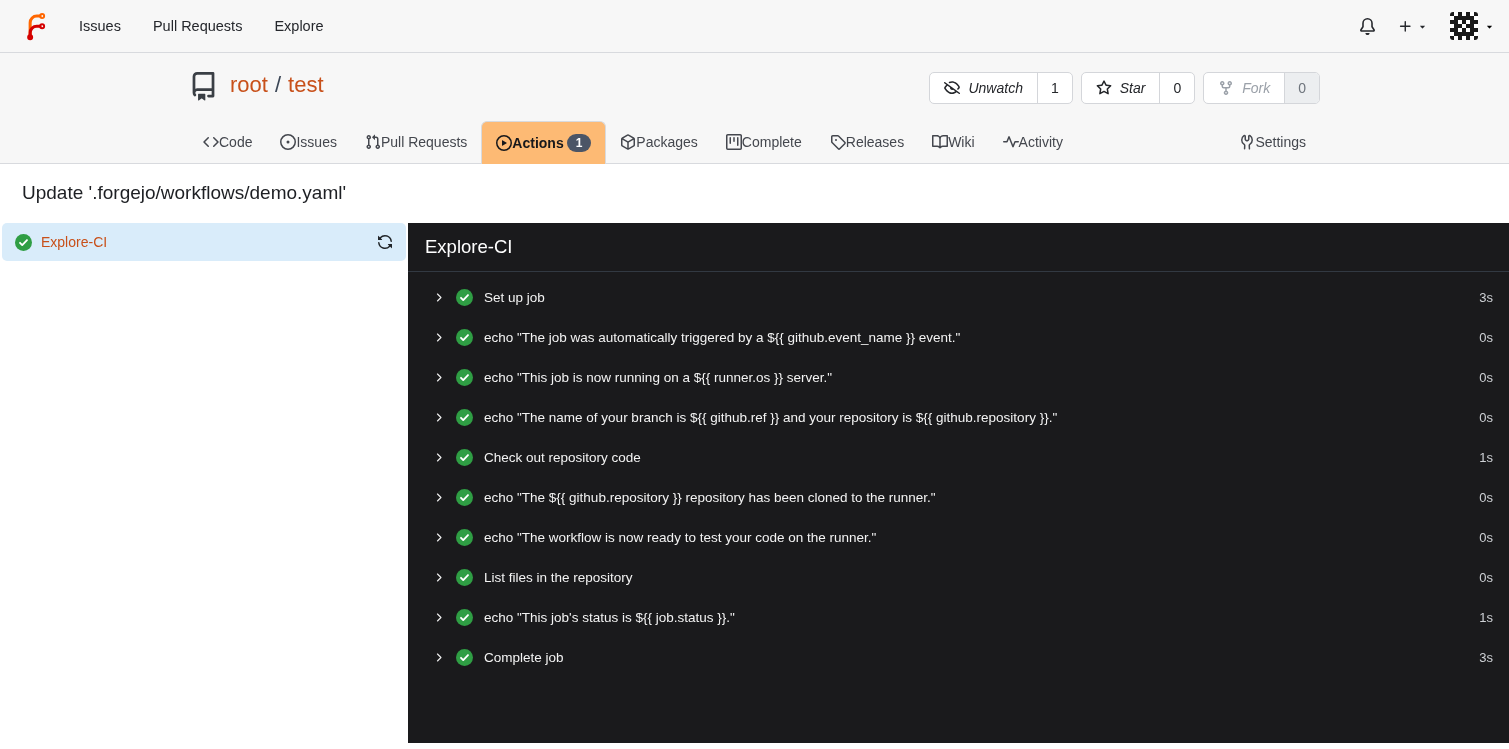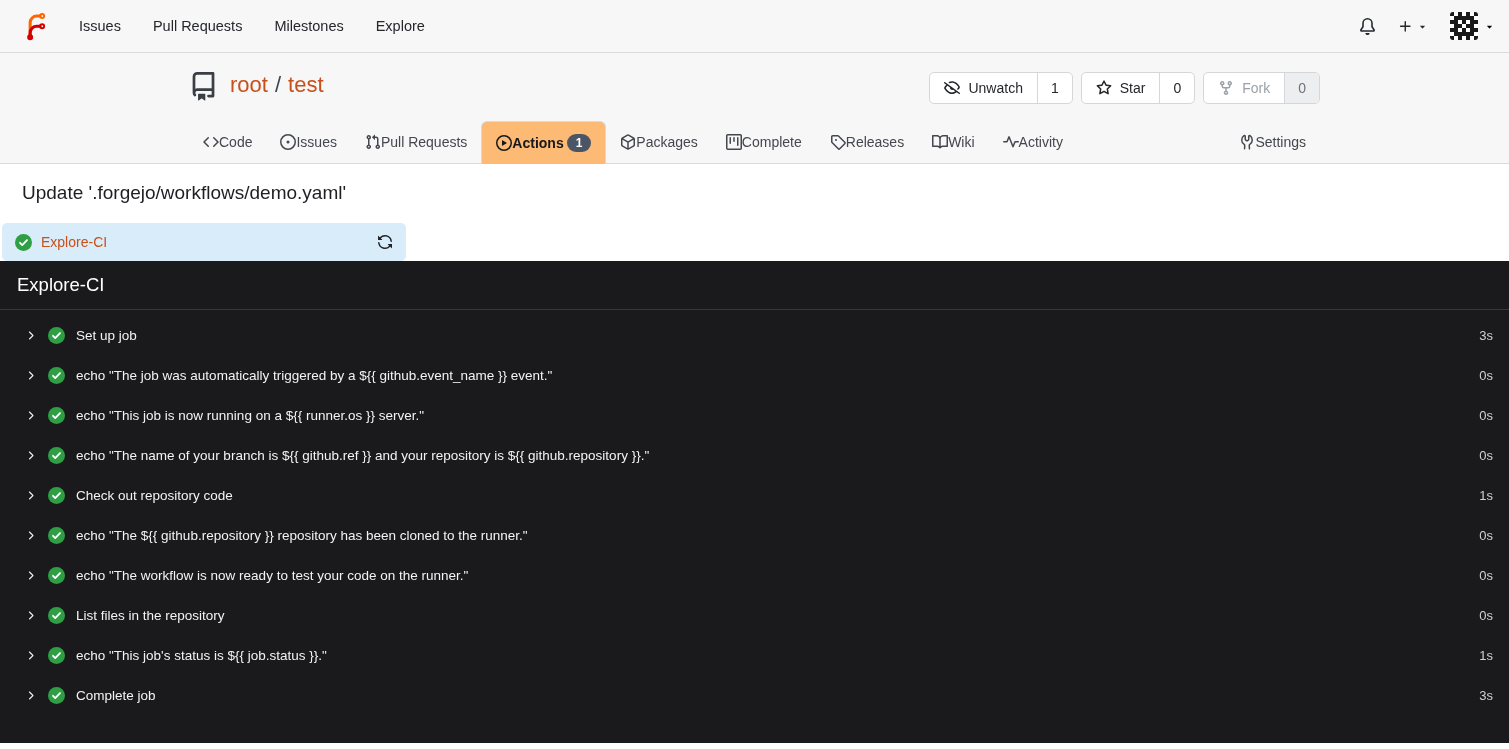--- a/index.html
+++ b/index.html
@@ -23,40 +23,40 @@
   .repo-header { background:#f7f7f7; border-bottom:1px solid #d8dade; padding-top:19px; }
   .container { width:1131px; margin:0 auto; }
   .repo-title-row { height:34px; display:flex; }
   .repo-icon { color:#3a3f45; margin-right:12px; display:flex; }
   .repo-name { font-size:22px; display:flex; align-items:baseline; }
   .repo-name a { color:#c8501a; text-decoration:none; cursor:pointer; }
   .repo-sep { color:#3b4656; margin:0 7px; }
   .repo-actions { margin-left:auto; display:flex; gap:8px; }
   .btn-group { display:flex; align-items:stretch; border:1px solid #d4d6da; border-radius:5px;
     background:#fff; height:32px; font-size:14px; color:#25272b; overflow:hidden; cursor:pointer; }
-  .btn-main { display:flex; align-items:center; gap:8px; padding:0 14px; }
+  .btn-main { display:flex; align-items:center; gap:8px; padding:0 14px;font-style:italic; }
   .btn-count { display:flex; align-items:center; padding:0 13px; border-left:1px solid #d4d6da;
     font-weight:500; }
   .btn-group.disabled { color:#9ba1a9; cursor:default; }
   .btn-group.disabled .btn-count { background:#eceef0; color:#6e747c; }
 
   
   .tabs-row { display:flex; align-items:flex-end; height:43px; margin-top:14px; }
   .tab { display:flex; align-items:center; gap:0; padding:0 14px; height:42px;
     color:#44474e; font-size:14px; cursor:pointer; text-decoration:none; }
   .tab svg { width:16px; height:16px; display:block; }
   .tab.active { background:#fdba74; border:1px solid #d8dade; border-bottom:none;
     border-radius:6px 6px 0 0; color:#17181b; font-weight:700; margin-bottom:-1px; height:43px; }
   .tab.right { margin-left:auto; }
   .tab-badge { background:#4b5566; color:#fff; border-radius:10px; font-size:12px;
     font-weight:600; padding:2px 9px; margin-left:3px; line-height:14px; }
 
   
   .page-title { padding:17px 22px 19px; font-size:19px; line-height:23px; color:#1d1f23; }
-  .run-view { display:flex; height:520px;flex-direction:column; }
+  .run-view { display:flex; height:520px; }
   .run-sidebar { width:408px; flex-shrink:0; background:#fff; padding:0; }
   .job-item { height:38px; margin:0 2px; background:#d9ecfa; border-radius:5px;
     display:flex; align-items:center; padding:0 13px; gap:9px; cursor:pointer; }
   .job-label { color:#c8501a; font-size:14px; }
   .job-refresh { margin-left:auto; color:#212529; display:flex; cursor:pointer; }
 
   .run-panel { flex:1; background:#1a1a1c; display:flex; flex-direction:column; }
   .panel-header { padding:13px 17px 13px; border-bottom:1px solid #323942; }
   .panel-title { color:#fff; font-size:18.5px; font-weight:500; }
   .panel-status { color:#e4e4e4; font-size:12.5px; margin-top:8px; }
@@ -81,21 +81,20 @@
         <path d="M64 190 v-34 a52 52 0 0 1 52-52 h26" stroke="#d40000" stroke-width="24"></path>
         <circle cx="158" cy="24" r="16" stroke="#ff6600" stroke-width="15"></circle>
         <circle cx="158" cy="104" r="16" stroke="#d40000" stroke-width="15"></circle>
         <circle cx="64" cy="190" r="16" stroke="#d40000" stroke-width="15"></circle>
       </g>
     </svg>
   </div>
   <div class="nav-links">
       <a class="nav-link">Issues</a>
       <a class="nav-link">Pull Requests</a>
-      <a class="nav-link">Milestones</a>
       <a class="nav-link">Explore</a>
     </div>
   <div class="nav-right">
     <span class="icon-btn" id="bell-slot">
         <svg viewBox="0 0 16 16" width="17" height="17" fill="currentColor">
           <path d="M8 16a2 2 0 0 0 1.985-1.75c.017-.137-.097-.25-.235-.25h-3.5c-.138 0-.252.113-.235.25A2 2 0 0 0 8 16ZM3 5a5 5 0 0 1 10 0v2.947c0 .05.015.098.042.139l1.703 2.555A1.519 1.519 0 0 1 13.482 13H2.518a1.516 1.516 0 0 1-1.263-2.36l1.703-2.554A.255.255 0 0 0 3 7.947Zm5-3.5A3.5 3.5 0 0 0 4.5 5v2.947c0 .346-.102.683-.294.97l-1.703 2.556a.017.017 0 0 0-.003.01l.001.006.004.006.006.004.007.001h10.964l.007-.001.006-.004.004-.006.001-.007a.017.017 0 0 0-.003-.01l-1.703-2.554a1.745 1.745 0 0 1-.294-.97V5A3.5 3.5 0 0 0 8 1.5Z"></path>
         </svg>
       </span>
     <span class="icon-btn" id="plus-slot">
         <svg viewBox="0 0 16 16" width="15" height="15" fill="currentColor">

